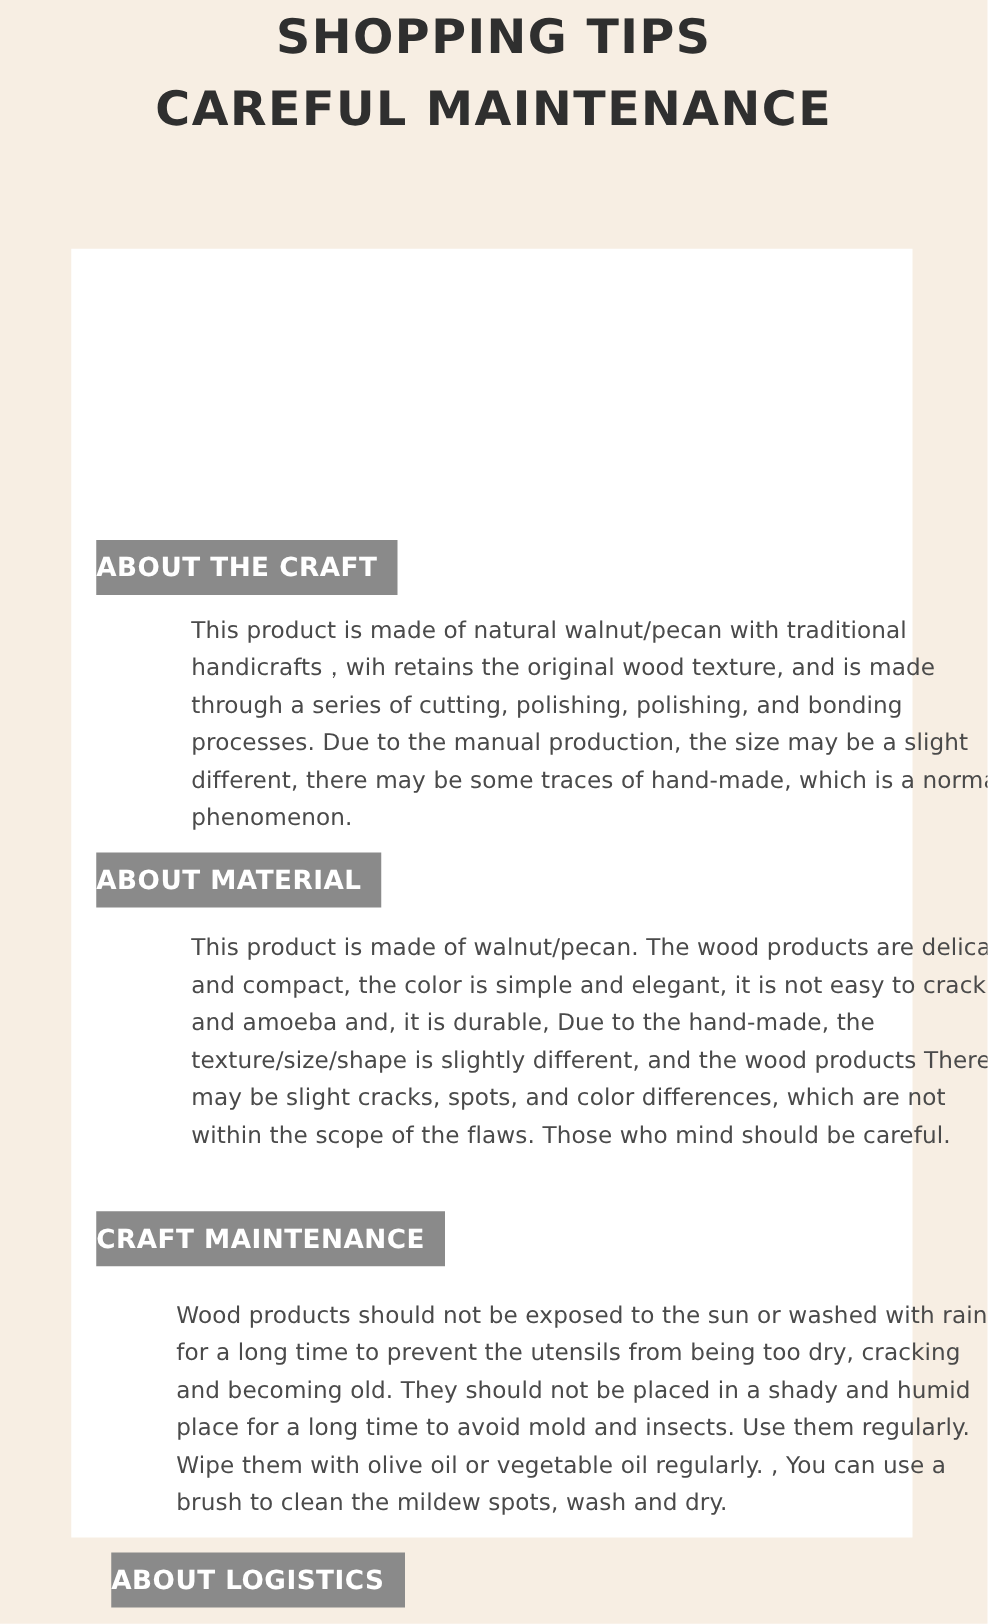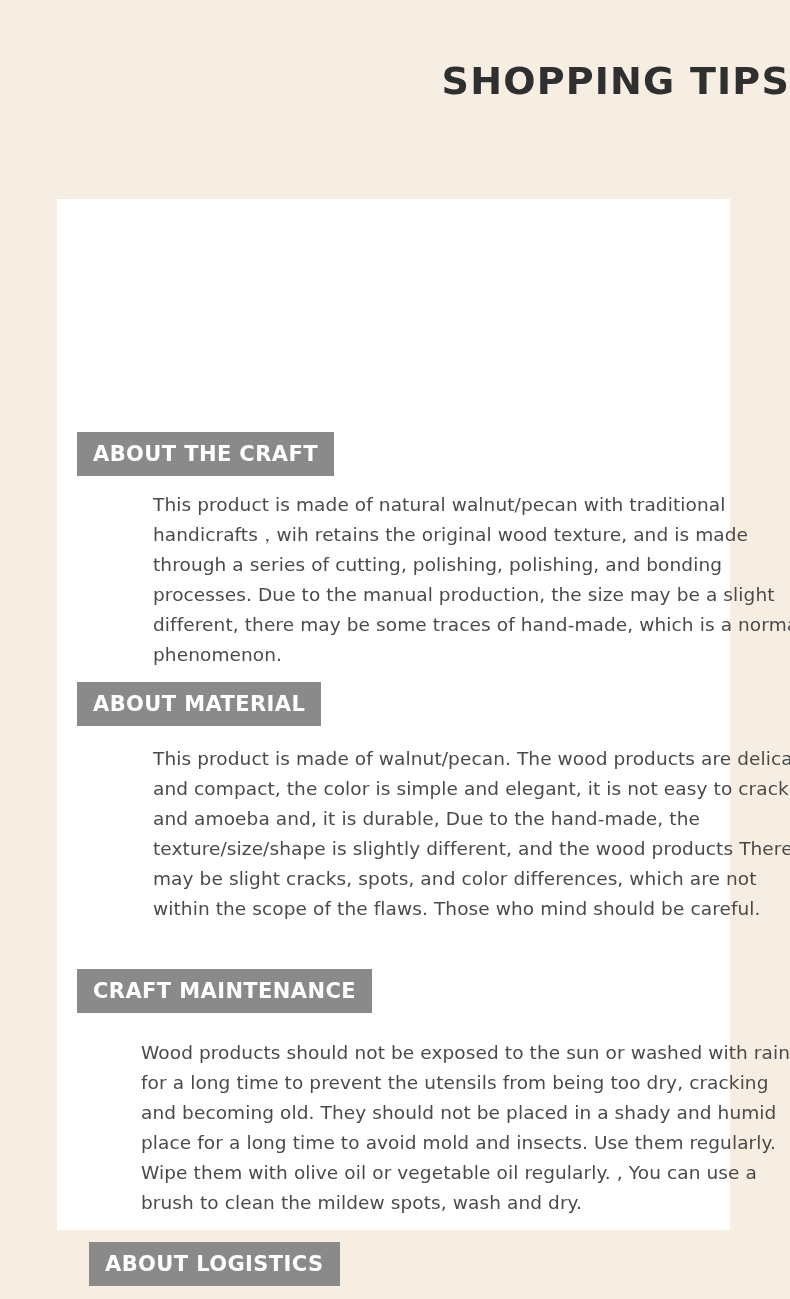--- a/index.html
+++ b/index.html
@@ -15,22 +15,21 @@
     overflow: hidden;
     position: relative;
   }
   .page {
     position: relative;
     width: 790px;
     height: 1299px;
     box-sizing: border-box;
   }
   .title-block {
-    text-align: right;
-    padding-top: 52px;
+    text-align: center;
   }
   .title-line {
     font-family: "DejaVu Sans", sans-serif;
     font-weight: bold;
     font-size: 38px;
     letter-spacing: 1.2px;
     color: #2f2f2f;
     line-height: 58px;
   }
   .card {
@@ -48,21 +47,21 @@
   .section-head {
     position: absolute;
     left: 0;
     background: #8a8a8a;
     color: #ffffff;
     font-size: 21px;
     font-weight: bold;
     letter-spacing: 0.4px;
     line-height: 44px;
     height: 44px;
-    padding: 0 16px 0 16px;
+    padding: 0 16px 0 0;
     white-space: nowrap;
     box-sizing: border-box;
   }
   .section-body {
     position: absolute;
     font-size: 18.5px;
     line-height: 30px;
     color: #4a4a4a;
     letter-spacing: 0.1px;
   }
@@ -78,20 +77,21 @@
   
   #head-logistics { top: 1043px; left: 32px; }
 </style>
 </head>
 <body>
 
 <div class="page">
 
   <div class="title-block">
     <div class="title-line">SHOPPING TIPS</div>
+    <div class="title-line">CAREFUL MAINTENANCE</div>
   </div>
 
   <div class="card">
 
     <div class="section">
       <div class="section-head" id="head-craft">ABOUT THE CRAFT</div>
       <div class="section-body" id="body-craft">This product is made of natural walnut/pecan with traditional handicrafts，wih retains the original wood texture, and is made through a series of cutting, polishing, polishing, and bonding processes. Due to the manual production, the size  may be a slight different, there may be some traces of hand-made, which is a normal phenomenon.</div>
     </div>
 
     <div class="section">

